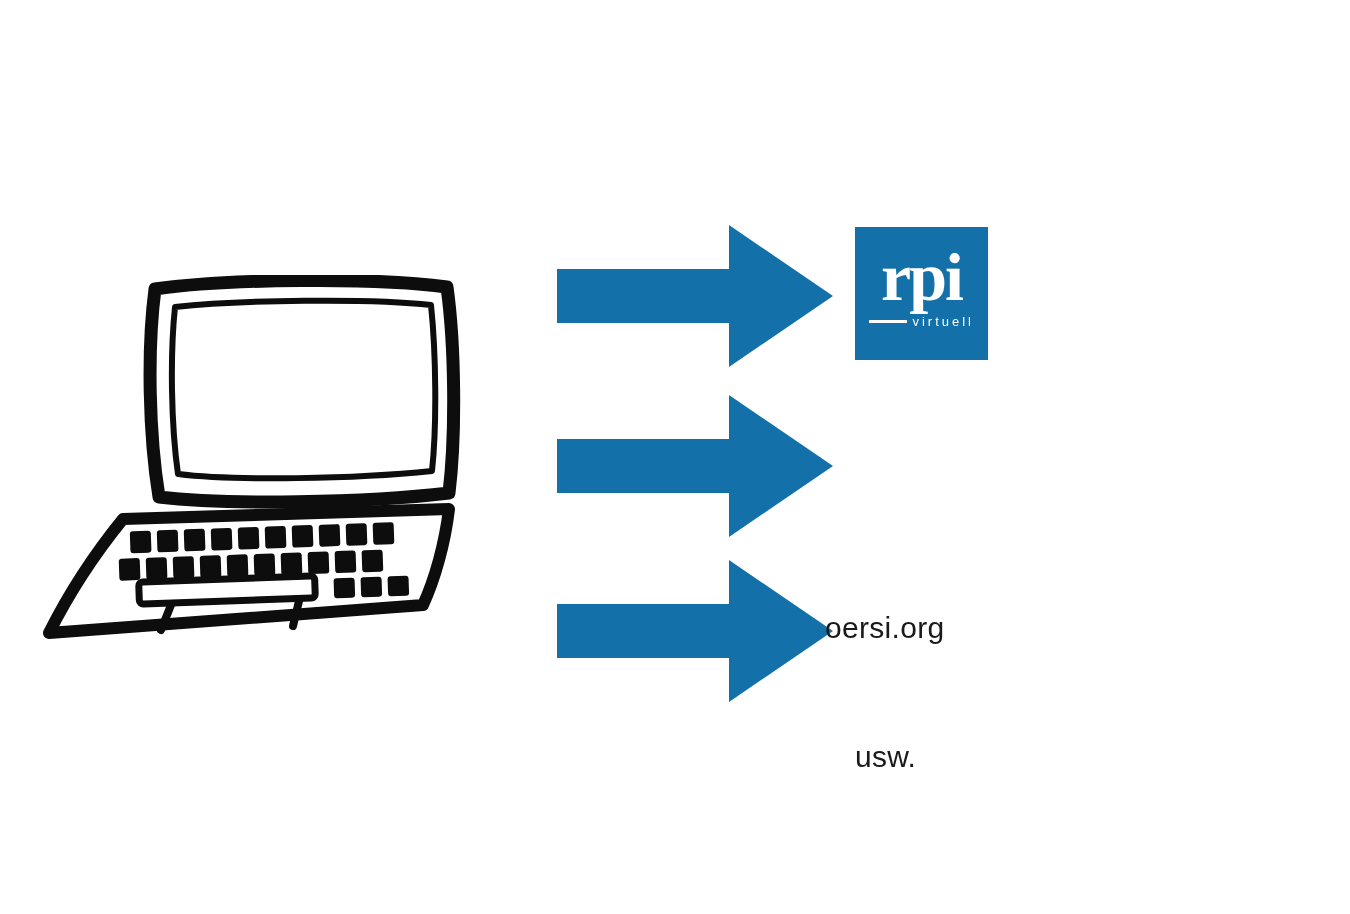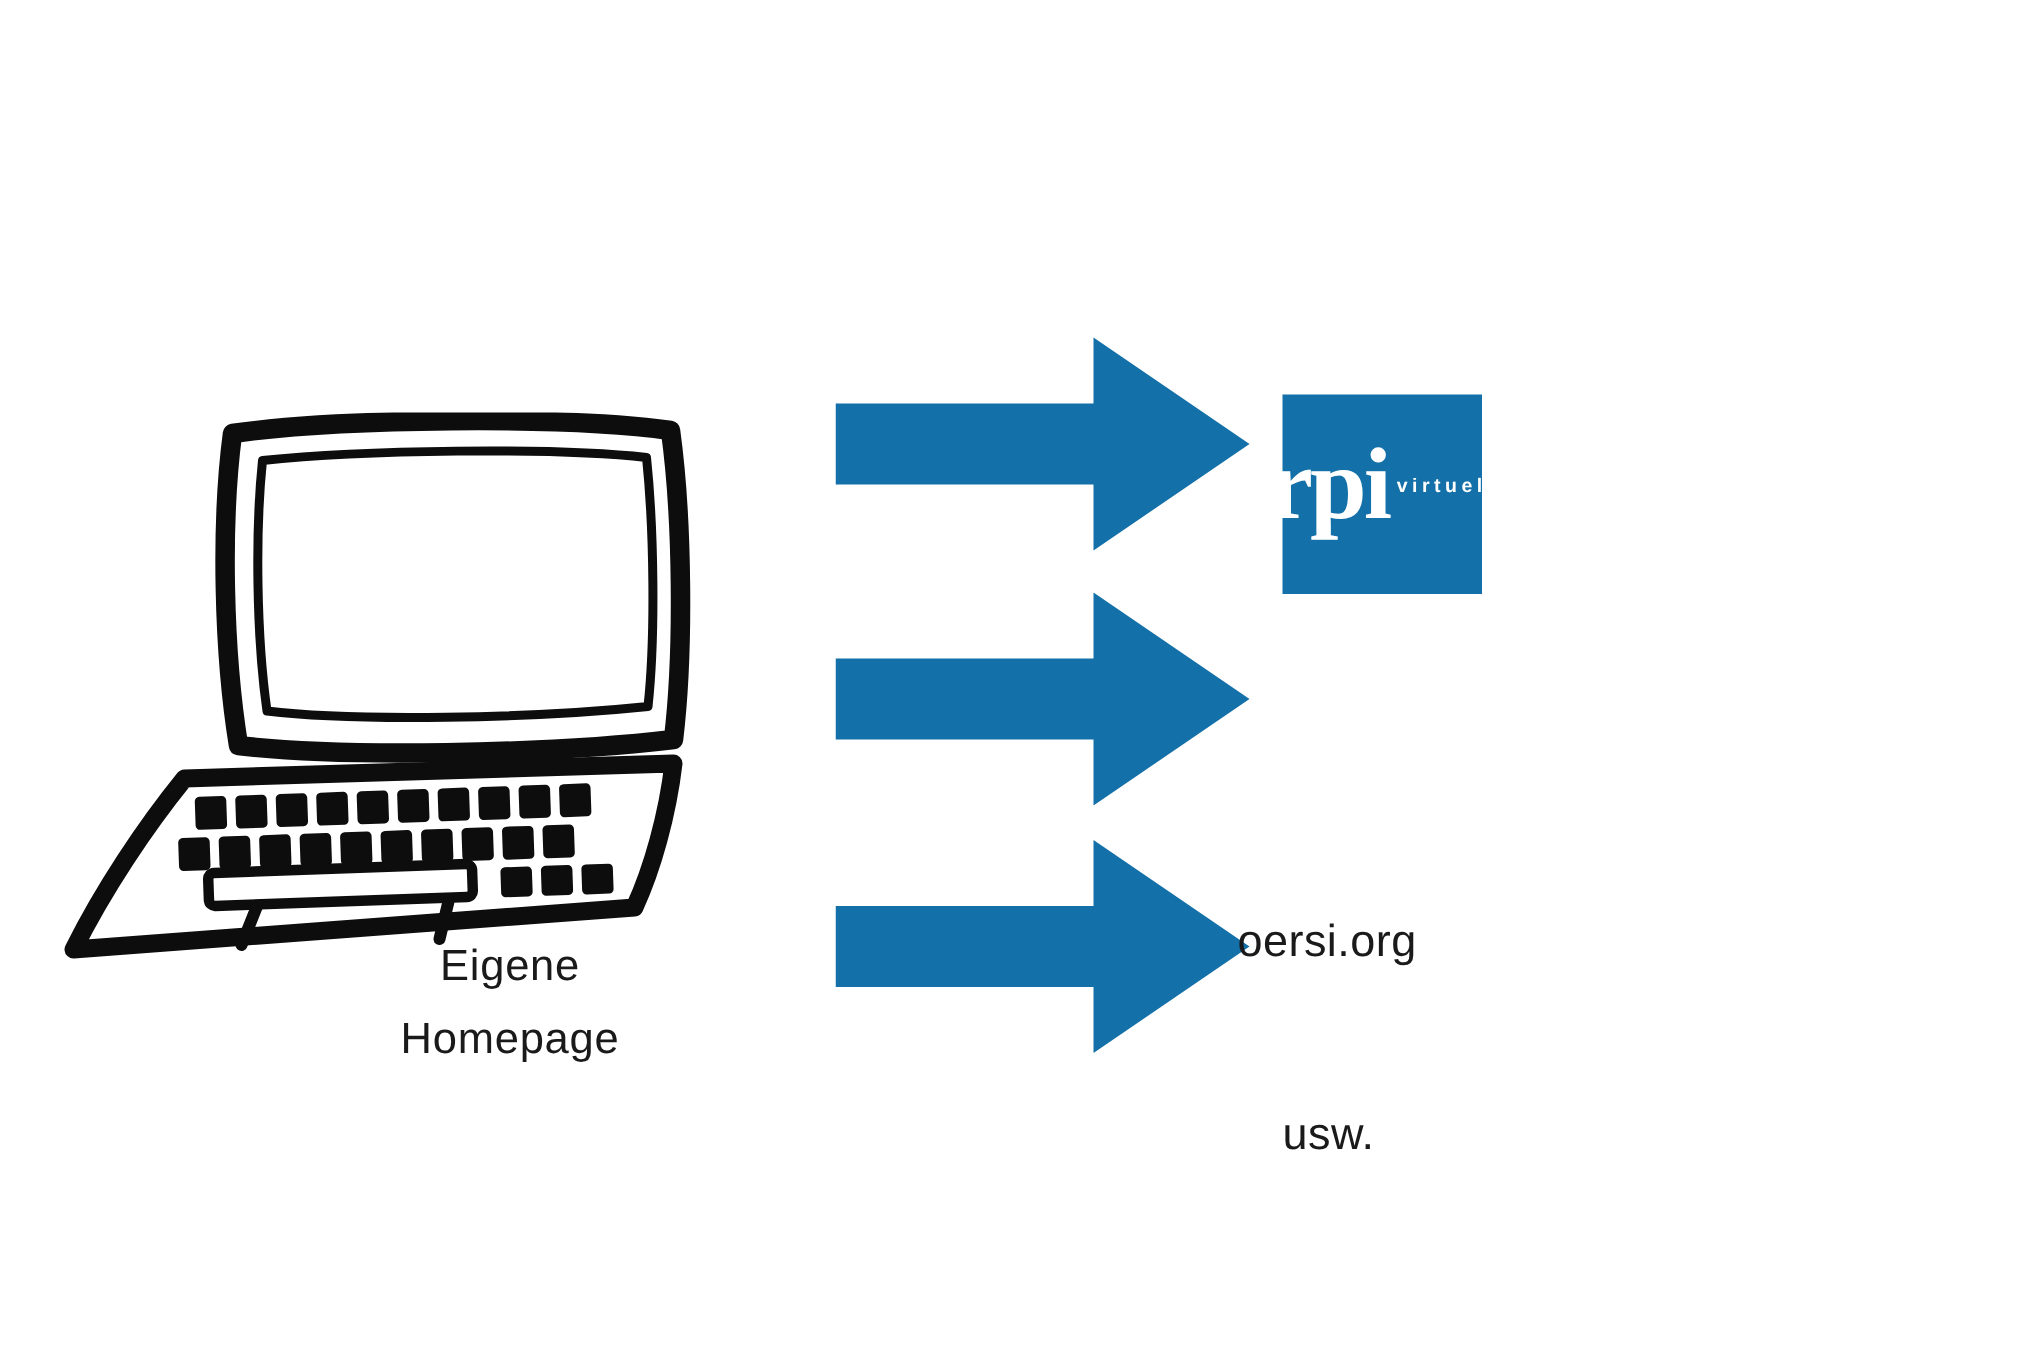--- a/index.html
+++ b/index.html
@@ -47,24 +47,23 @@
   .arrow3{top:558px;}
   
   .logo{
     position:absolute;
     left:855px; top:227px;
     width:133px; height:133px;
     background:var(--arrow);
     box-sizing:border-box;
     padding:10px 14px 26px 14px;
     display:flex;
-    flex-direction:row;
+    flex-direction:column;
     justify-content:center;
     align-items:center;
-    margin-top:36px;
   }
   .logo-main{
     font-family:"Liberation Serif", serif;
     font-weight:700;
     font-size:68px;
     line-height:1.0;
     color:#ffffff;
     letter-spacing:-2px;
   }
   .logo-sub-row{
@@ -74,21 +73,21 @@
     gap:5px;
     margin-top:3px;
   }
   .logo-line{
     flex:1;
     height:3px;
     background:#ffffff;
   }
   .logo-sub{
     font-size:13px;
-    font-weight:700;
+    font-weight:400;
     letter-spacing:3px;
     color:#ffffff;
     white-space:nowrap;
   }
   
   .label{
     position:absolute;
     font-size:30px;
     color:var(--text);
     white-space:nowrap;
@@ -139,24 +138,20 @@
         <rect x="298" y="306" width="21" height="20" rx="3"></rect>
         <rect x="325" y="306" width="21" height="20" rx="3"></rect>
         <rect x="352" y="306" width="21" height="20" rx="3"></rect>
       </g>
 
       <rect class="ink" stroke-width="7" x="104" y="304" width="176" height="22" rx="4" transform="rotate(-2 192 315)"></rect>
 
       <path d="M136,330 L126,355" stroke="var(--ink)" stroke-width="8" stroke-linecap="round" fill="none"></path>
       <path d="M264,326 L258,351" stroke="var(--ink)" stroke-width="8" stroke-linecap="round" fill="none"></path>
     </svg>
-    <div class="screen-label">
-      <div>Eigene</div>
-      <div>Homepage</div>
-    </div>
   </div>
 
   <svg class="arrow arrow1" viewBox="0 0 278 146" aria-hidden="true">
     <polygon points="0,46 172,46 172,2 276,73 172,144 172,100 0,100"></polygon>
   </svg>
   <svg class="arrow arrow2" viewBox="0 0 278 146" aria-hidden="true">
     <polygon points="0,46 172,46 172,2 276,73 172,144 172,100 0,100"></polygon>
   </svg>
   <svg class="arrow arrow3" viewBox="0 0 278 146" aria-hidden="true">
     <polygon points="0,46 172,46 172,2 276,73 172,144 172,100 0,100"></polygon>

